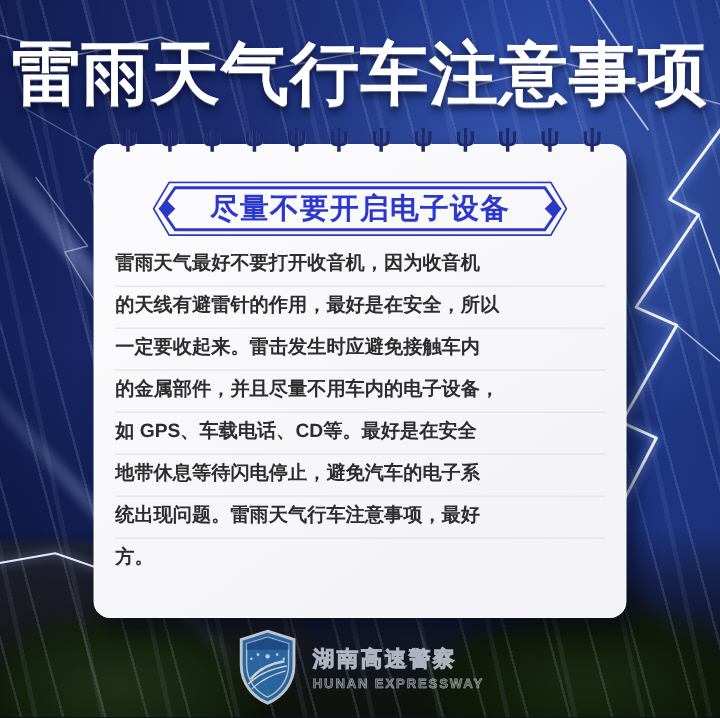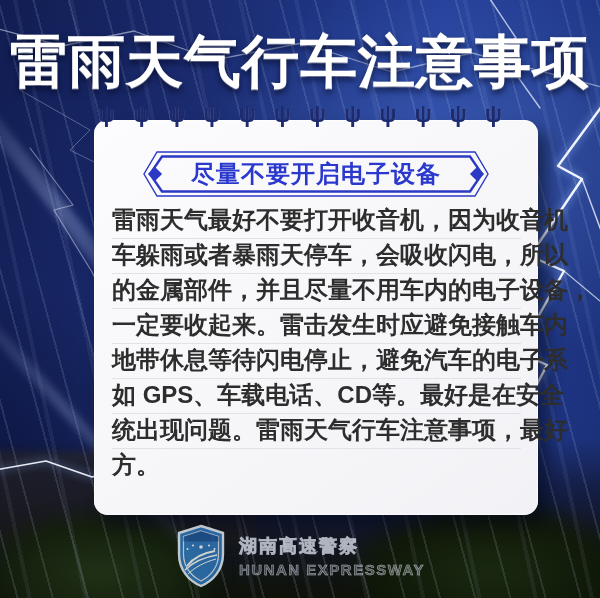--- a/index.html
+++ b/index.html
@@ -35,36 +35,35 @@
   .bolt-glow{filter:drop-shadow(0 0 4px rgba(150,185,255,.95));}
   .title{
     position:absolute;top:24px;left:0;width:100%;margin:0;text-align:center;
     font-size:57px;font-weight:bold;color:#ffffff;letter-spacing:1px;
     text-shadow:0 4px 6px rgba(4,9,35,.7), 0 1px 0 rgba(205,214,234,.8);
   }
   .card{
     position:absolute;left:78px;top:120px;width:444px;height:395px;border-radius:14px;
     background:linear-gradient(145deg,#fcfcfe 0%,#f2f2f6 100%);
     box-shadow:9px 11px 16px rgba(4,7,22,.55), inset 0 0 0 1px rgba(255,255,255,.6);
-    margin-left:16px;
   }
   .rings{position:absolute;left:80px;top:103px;width:440px;display:flex;justify-content:space-evenly;z-index:5;}
   .ring{font-size:23px;line-height:1;font-weight:bold;color:#1d2a6e;text-shadow:0 1px 0 rgba(255,255,255,.35);}
   .banner{position:absolute;left:49px;top:31px;width:346px;height:46px;}
   .banner svg{position:absolute;left:0;top:0;}
   .banner-text{position:absolute;inset:0;display:flex;align-items:center;justify-content:center;
     font-size:24px;font-weight:bold;color:#2b38cd;letter-spacing:1px;}
   .body{position:absolute;left:18px;top:84px;width:409px;}
-  .line{height:34px;line-height:31px;font-size:24px;font-weight:bold;color:#2d2d2d;
+  .line{height:34px;line-height:31px;font-size:16px;font-weight:bold;color:#2d2d2d;
     border-bottom:1px solid #e1e1e7;white-space:nowrap;letter-spacing:0;}
   .line:last-child{border-bottom:none;}
   .footer{position:absolute;left:0;top:524px;width:100%;display:flex;justify-content:center;align-items:center;gap:12px;opacity:.8;}
   .org{display:flex;flex-direction:column;}
   .org-cn{font-size:18px;font-weight:bold;letter-spacing:2px;color:rgba(235,243,255,.35);-webkit-text-stroke:.8px rgba(235,243,255,.85);}
-  .org-en{font-size:15px;font-weight:bold;letter-spacing:1.5px;color:rgba(235,243,255,.30);-webkit-text-stroke:.5px rgba(235,243,255,.8);margin-top:3px;}
+  .org-en{font-size:11px;font-weight:bold;letter-spacing:1.5px;color:rgba(235,243,255,.30);-webkit-text-stroke:.5px rgba(235,243,255,.8);margin-top:3px;}
   .org-police{font-size:12px;font-weight:bold;letter-spacing:7px;color:rgba(235,243,255,.30);-webkit-text-stroke:.7px rgba(235,243,255,.85);margin-top:2px;}
 </style>
 </head>
 <body>
 
 <div class="poster">
 
   <div class="ground">
     <div class="building"></div>
     <div class="red-thing"></div>
@@ -97,25 +96,25 @@
       <svg width="346" height="46" viewBox="0 0 346 46" fill="none">
         <polygon points="14,1 332,1 345,23 332,45 14,45 1,23" stroke="#2c39c4" stroke-width="1.4"></polygon>
         <polygon points="19,5.5 327,5.5 339,23 327,40.5 19,40.5 7,23" stroke="#2c39c4" stroke-width="2.4"></polygon>
         <rect x="7" y="18" width="10" height="10" transform="rotate(45 12 23)" fill="#2c39c4"></rect>
         <rect x="329" y="18" width="10" height="10" transform="rotate(45 334 23)" fill="#2c39c4"></rect>
       </svg>
       <div class="banner-text">尽量不要开启电子设备</div>
     </div>
     <div class="body">
       <div class="line">雷雨天气最好不要打开收音机，因为收音机</div>
-      <div class="line">车躲雨或者暴雨天停车，会吸收闪电，所以</div>
+      <div class="line">的天线有避雷针的作用，最好是在安全，所以</div>
+      <div class="line">一定要收起来。雷击发生时应避免接触车内</div>
       <div class="line">的金属部件，并且尽量不用车内的电子设备，</div>
-      <div class="line">一定要收起来。雷击发生时应避免接触车内</div>
+      <div class="line">如 GPS、车载电话、CD等。最好是在安全</div>
       <div class="line">地带休息等待闪电停止，避免汽车的电子系</div>
-      <div class="line">如 GPS、车载电话、CD等。最好是在安全</div>
       <div class="line">统出现问题。雷雨天气行车注意事项，最好</div>
       <div class="line">方。</div>
     </div>
   </div>
 
   <div class="rings">
     <span class="ring">ψ</span>
     <span class="ring">ψ</span>
     <span class="ring">ψ</span>
     <span class="ring">ψ</span>

